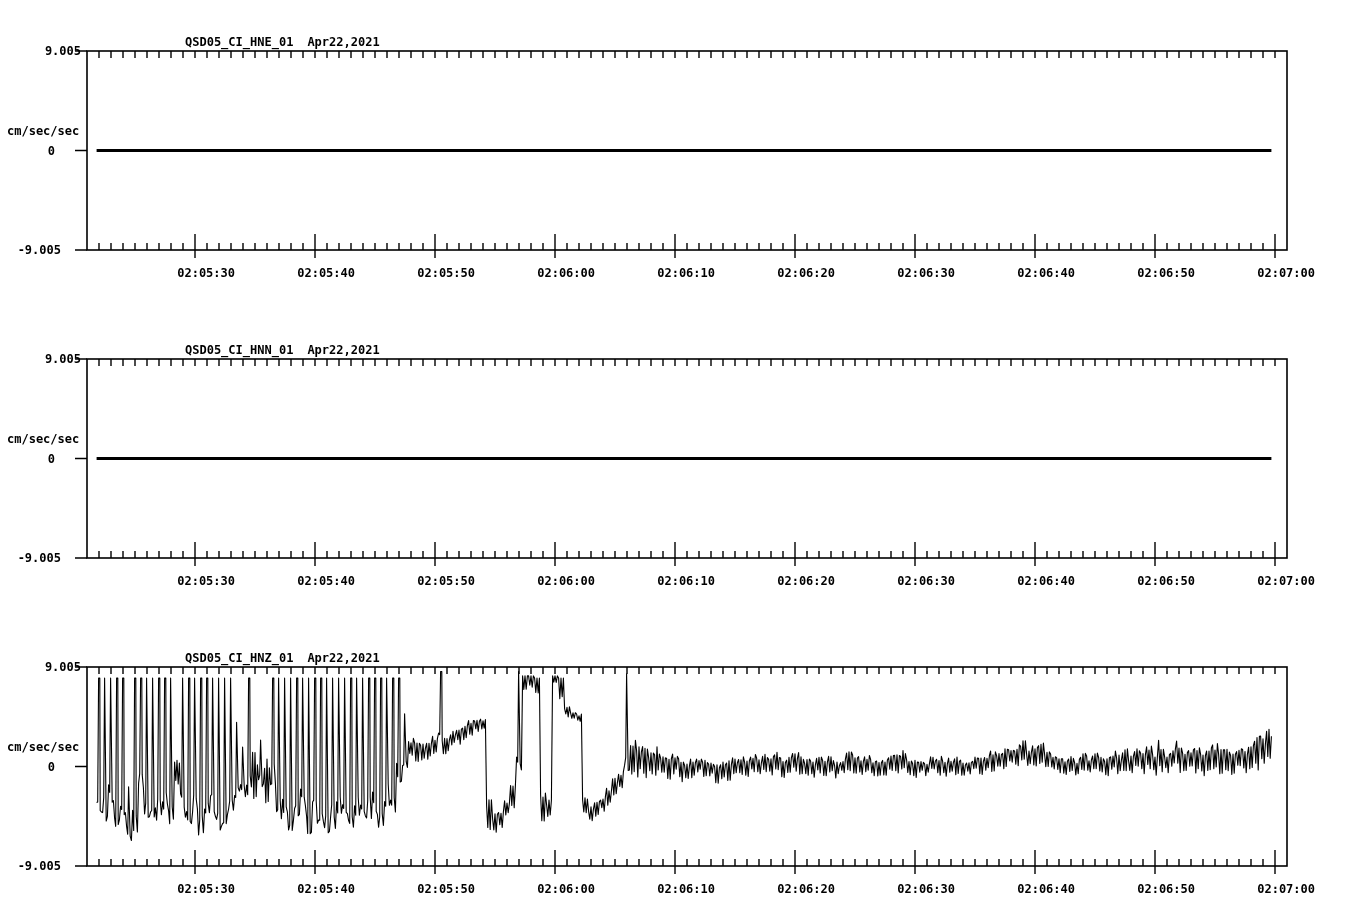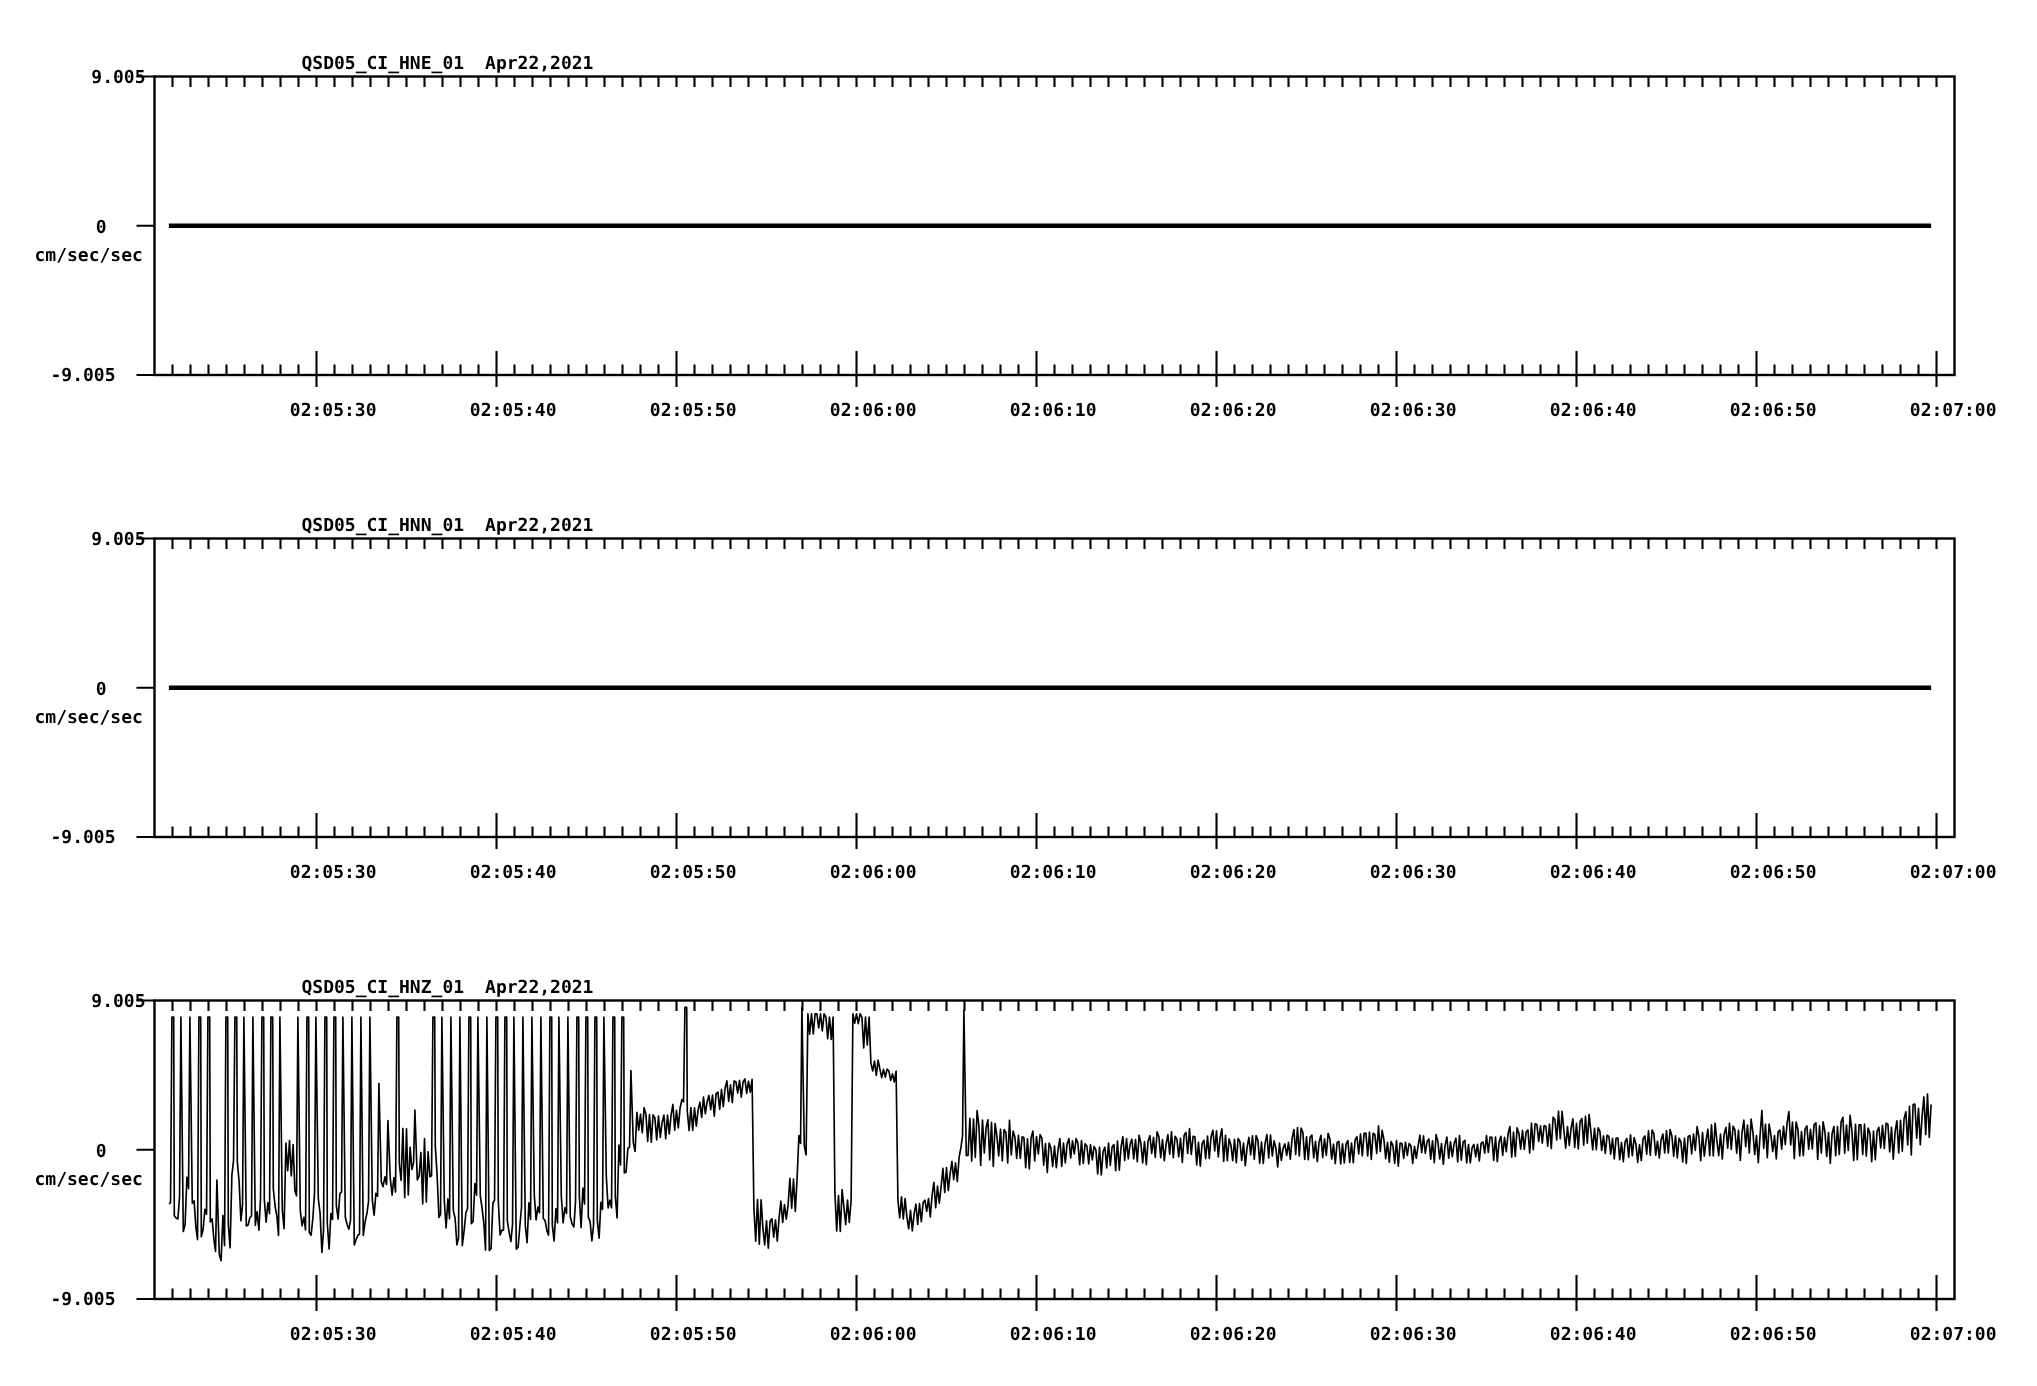--- a/index.html
+++ b/index.html
@@ -1,27 +1,27 @@
 <!DOCTYPE html>
 <html><head>
 <meta charset="utf-8">
 <style>
   html,body{margin:0;padding:0;background:#ffffff;}
   .figure{position:relative;width:1358px;height:924px;background:#ffffff;overflow:hidden;
           font-family:"DejaVu Sans Mono","Liberation Mono",monospace;font-weight:bold;color:#000;
           font-size:12px;line-height:14px;}
-  .panel{position:absolute;left:16px;width:1280px;height:308px;}
+  .panel{position:absolute;left:0;width:1280px;height:308px;}
   .panel-svg{position:absolute;left:0;top:0;}
   .title-row{position:absolute;left:185px;top:35px;white-space:pre;}
   .date{margin-left:14px;}
   .ylab{position:absolute;text-align:right;}
   .ytop{left:0;top:44px;width:61px;margin-left:20px;}
   .yzero{left:0;top:144px;width:55px;}
   .ybot{left:0;top:243px;width:61px;}
-  .yunits{position:absolute;left:7px;top:124px;margin-top:39px;}
+  .yunits{position:absolute;left:7px;top:124px;}
   .xlab{position:absolute;top:266px;width:80px;text-align:right;}
 </style>
 </head>
 <body>
 
 <div class="figure">
 
   <div class="panel" style="top:0px">
     <svg class="panel-svg" width="1358" height="308" viewBox="0 0 1358 308">
         <rect x="87" y="51" width="1200" height="199" fill="none" stroke="#000" stroke-width="1.6"></rect>

